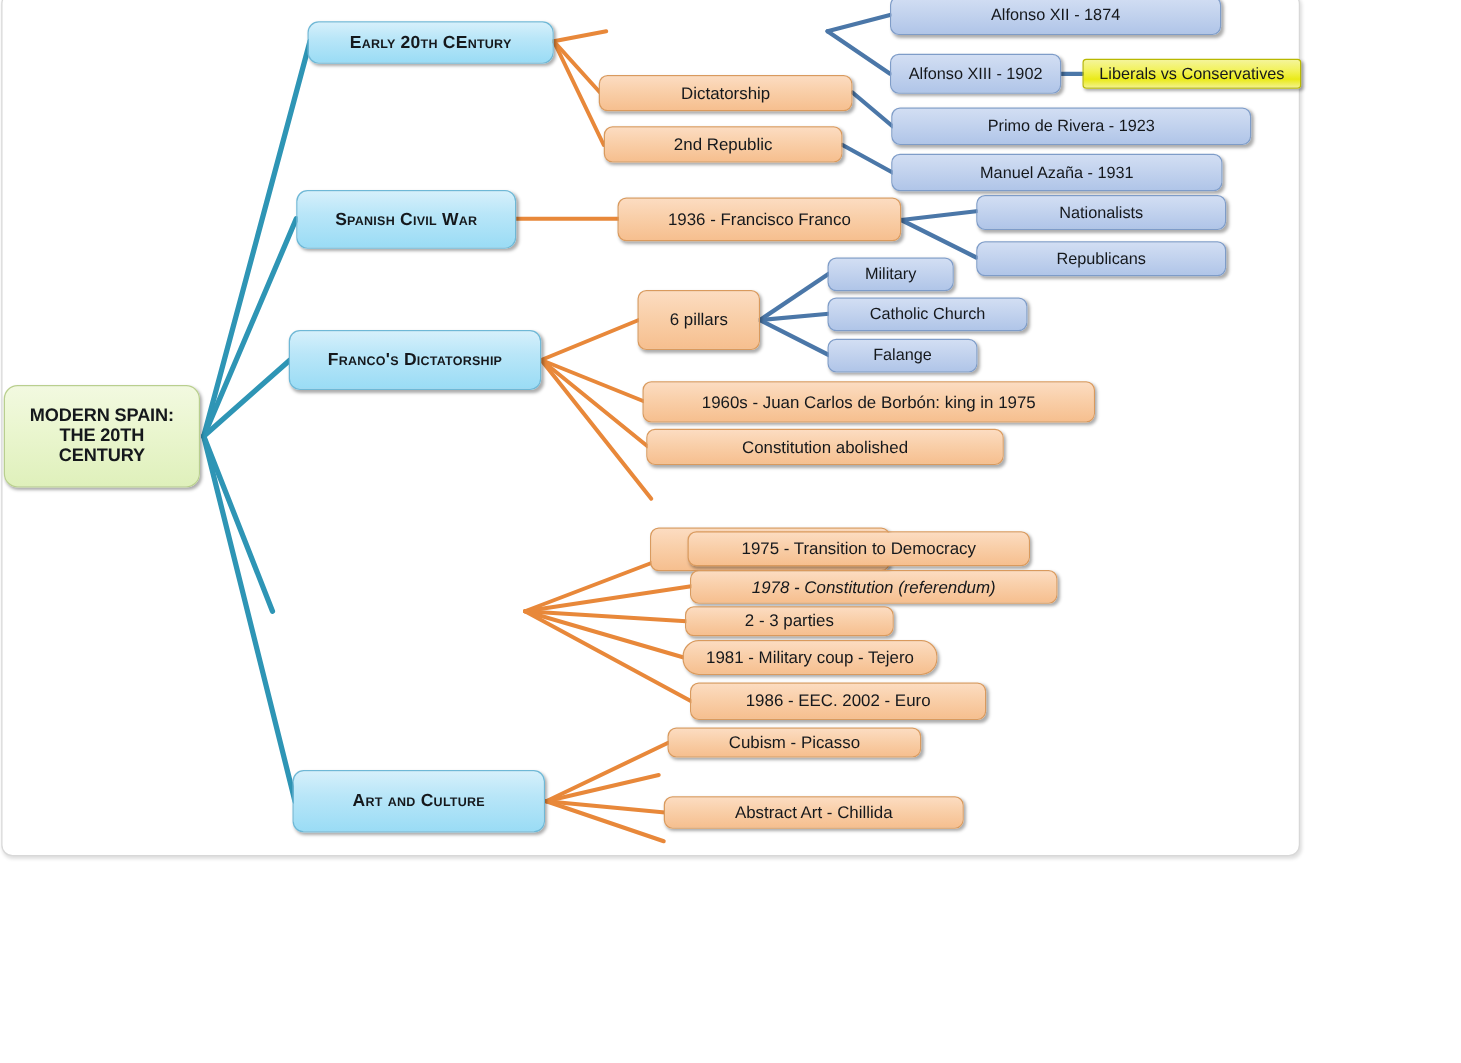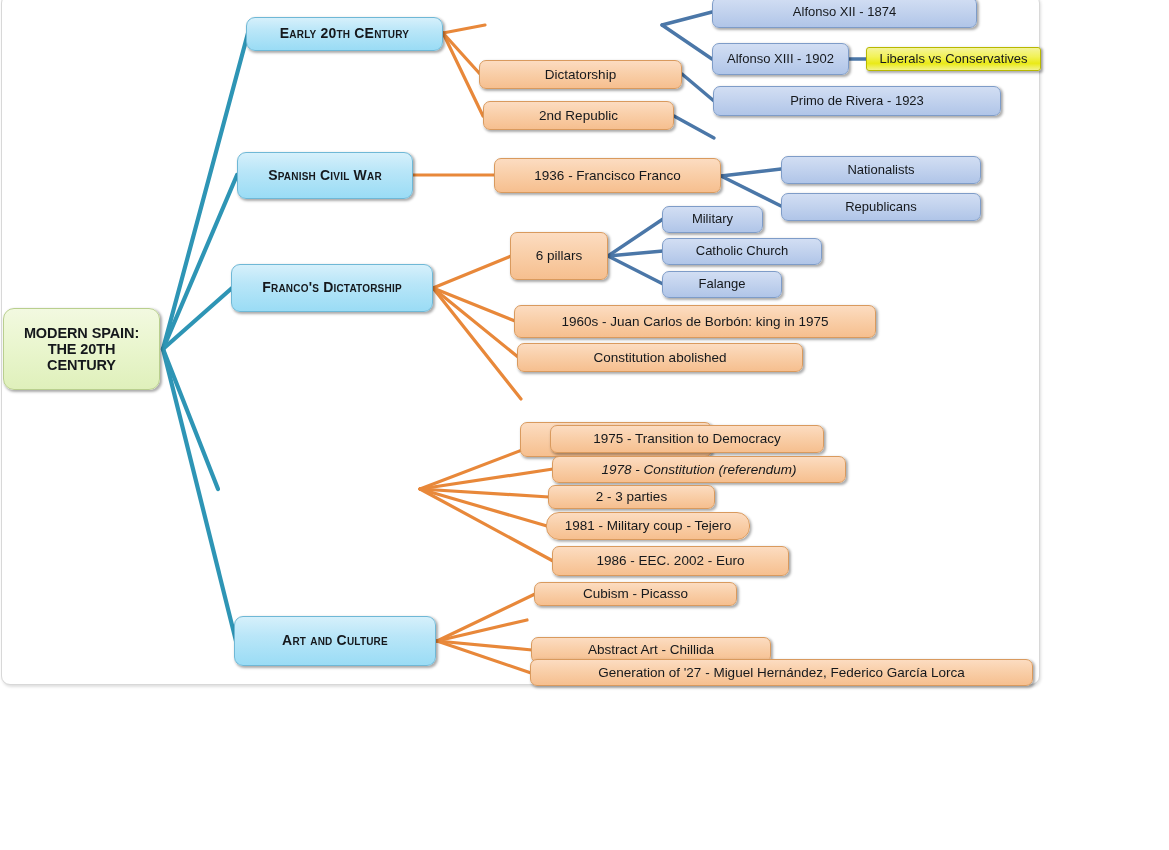--- a/index.html
+++ b/index.html
@@ -172,20 +172,23 @@
   </div>
   <div class="node lvl3" style="left:712px; top:43px; width:137px; height:32px;">
     <span>Alfonso XIII - 1902</span>
   </div>
   <div class="node lvl4" style="left:866px; top:47px; width:175px; height:24px;">
     <span>Liberals vs Conservatives</span>
   </div>
   <div class="node lvl3" style="left:713px; top:86px; width:288px; height:30px;">
     <span>Primo de Rivera - 1923</span>
   </div>
+  <div class="node lvl3" style="left:713px; top:123px; width:265px; height:30px;">
+    <span>Manuel Azaña - 1931</span>
+  </div>
 
   <div class="node lvl2" style="left:494px; top:158px; width:227px; height:35px;">
     <span>1936  - Francisco Franco</span>
   </div>
   <div class="node lvl3" style="left:781px; top:156px; width:200px; height:28px;">
     <span>Nationalists</span>
   </div>
   <div class="node lvl3" style="left:781px; top:193px; width:200px; height:28px;">
     <span>Republicans</span>
   </div>
@@ -227,17 +230,14 @@
   <div class="node lvl2" style="left:552px; top:546px; width:237px; height:30px;">
     <span>1986  - EEC. 2002 - Euro</span>
   </div>
 
   <div class="node lvl2" style="left:534px; top:582px; width:203px; height:24px;">
     <span>Cubism - Picasso</span>
   </div>
   <div class="node lvl2" style="left:531px; top:637px; width:240px; height:26px;">
     <span>Abstract Art - Chillida</span>
   </div>
-  <div class="node lvl2" style="left:530px; top:659px; width:503px; height:27px;">
-    <span>Generation of '27 - Miguel Hernández, Federico García Lorca</span>
-  </div>
 
 </div>
 
 </body></html>

